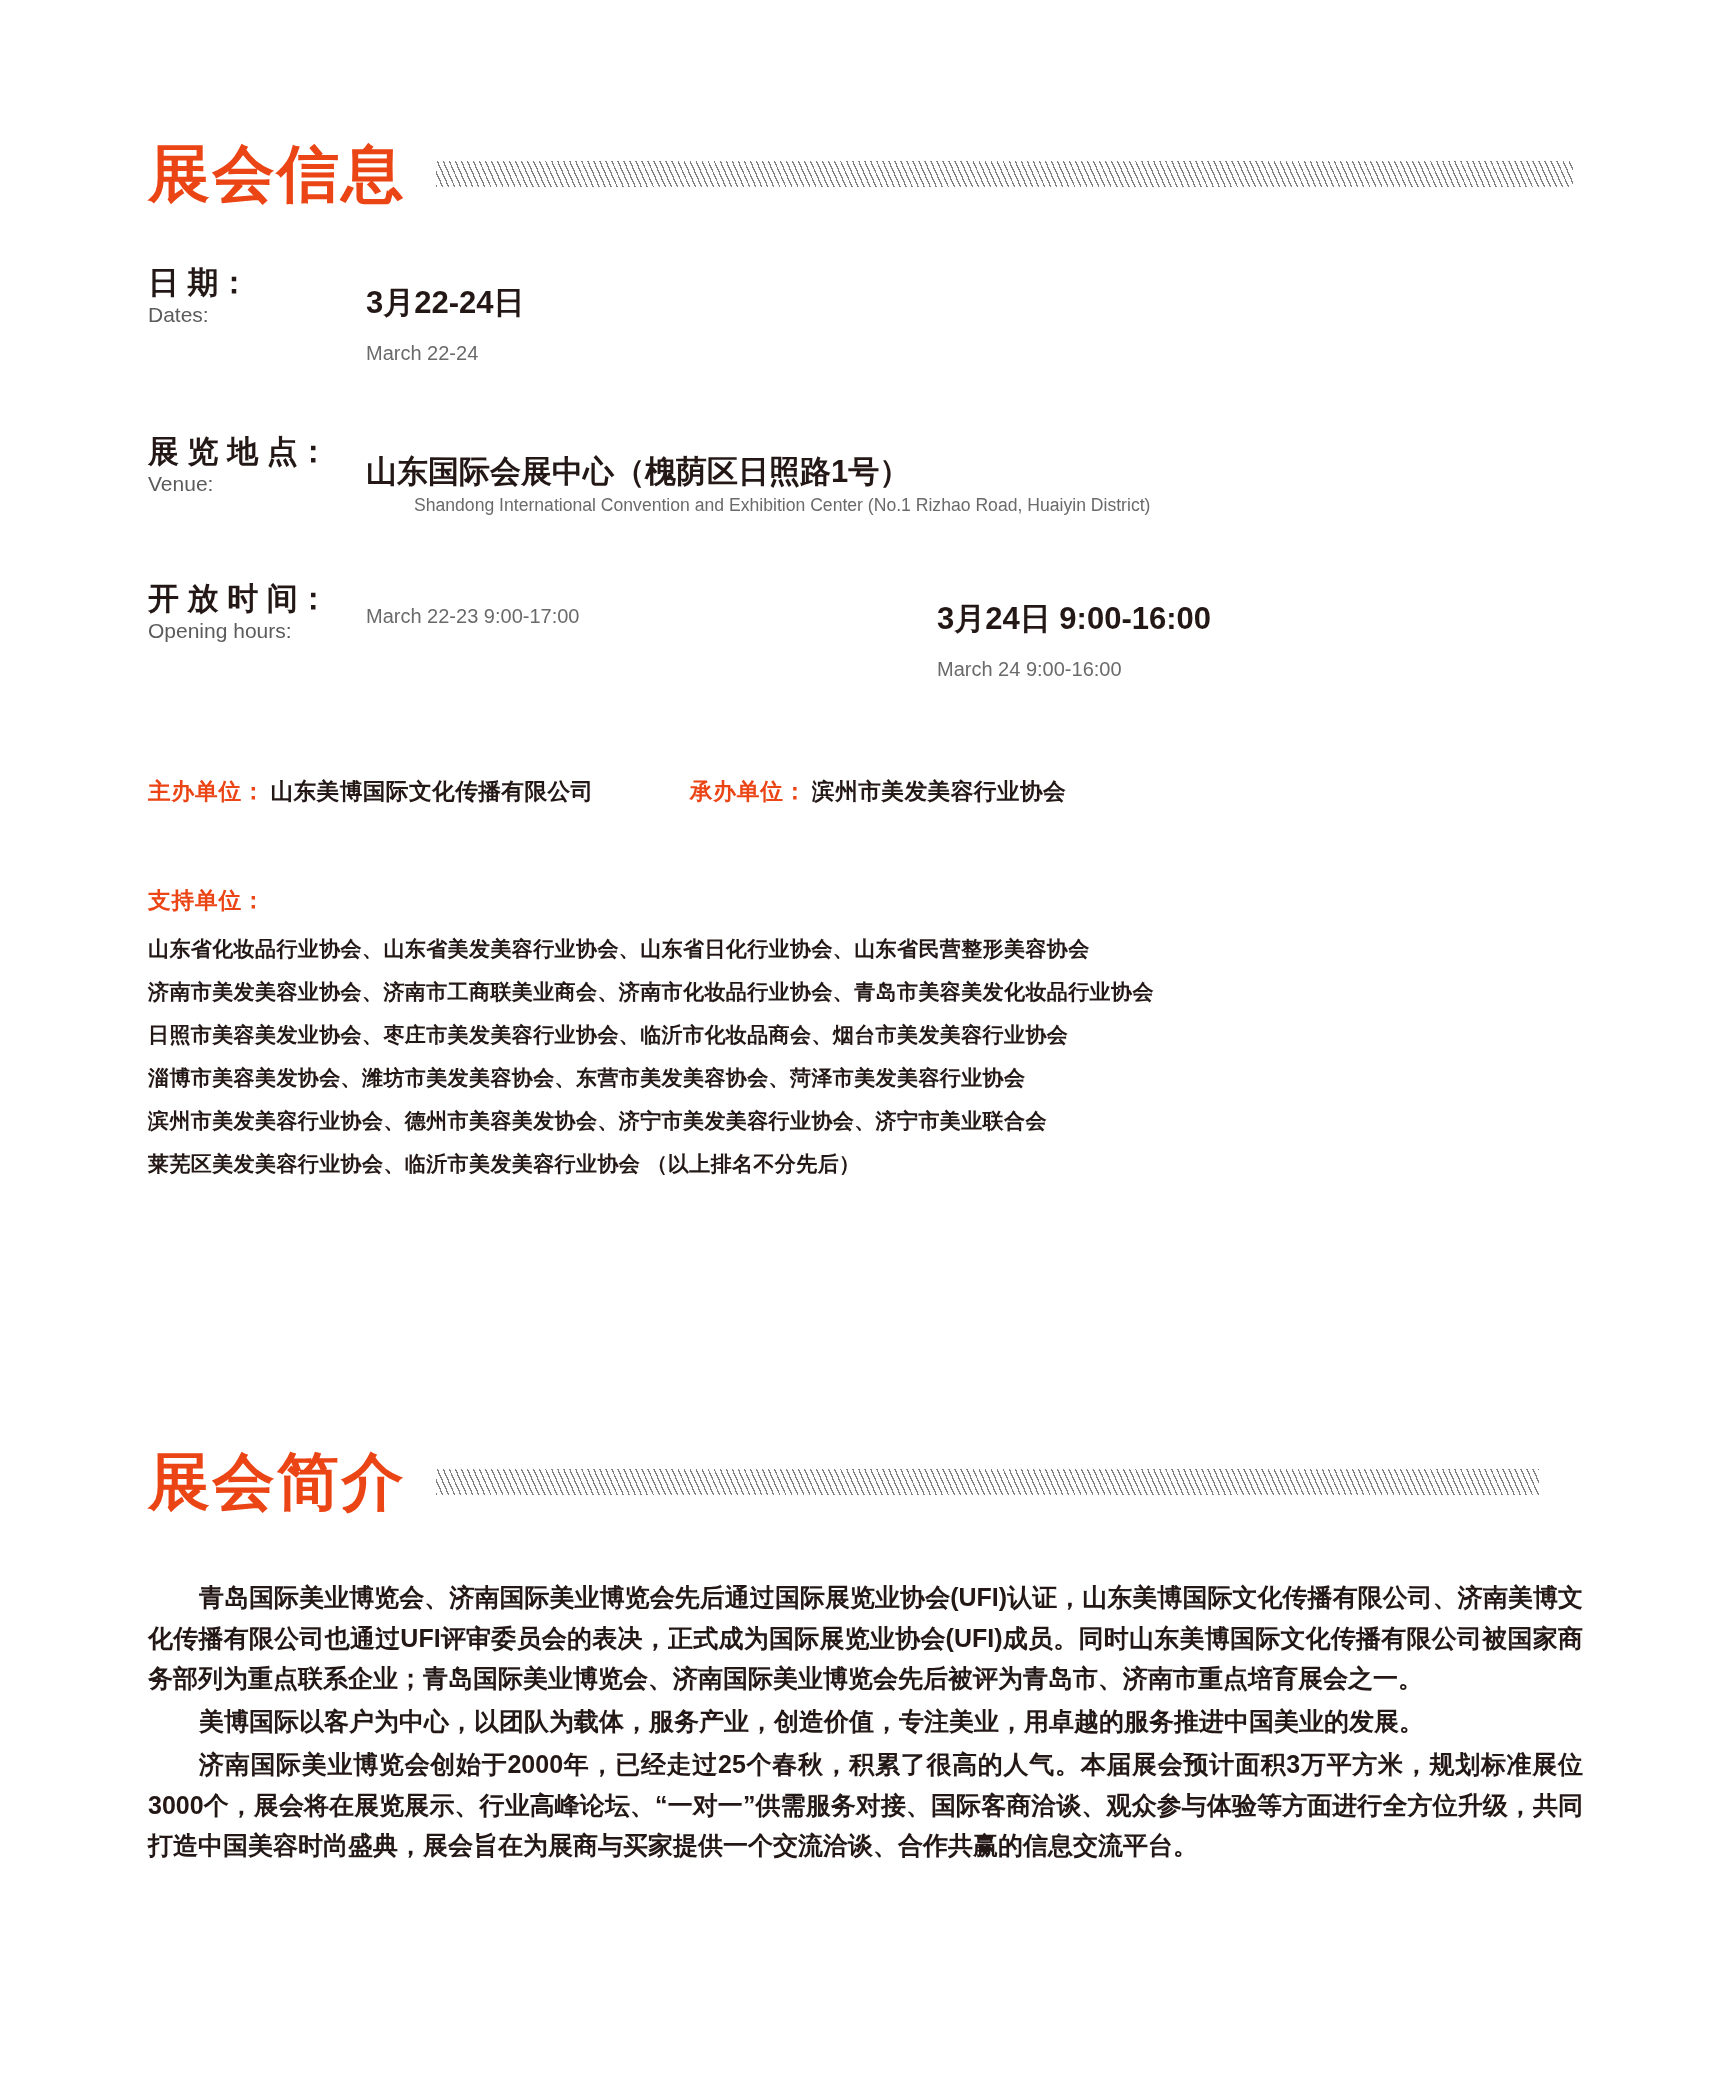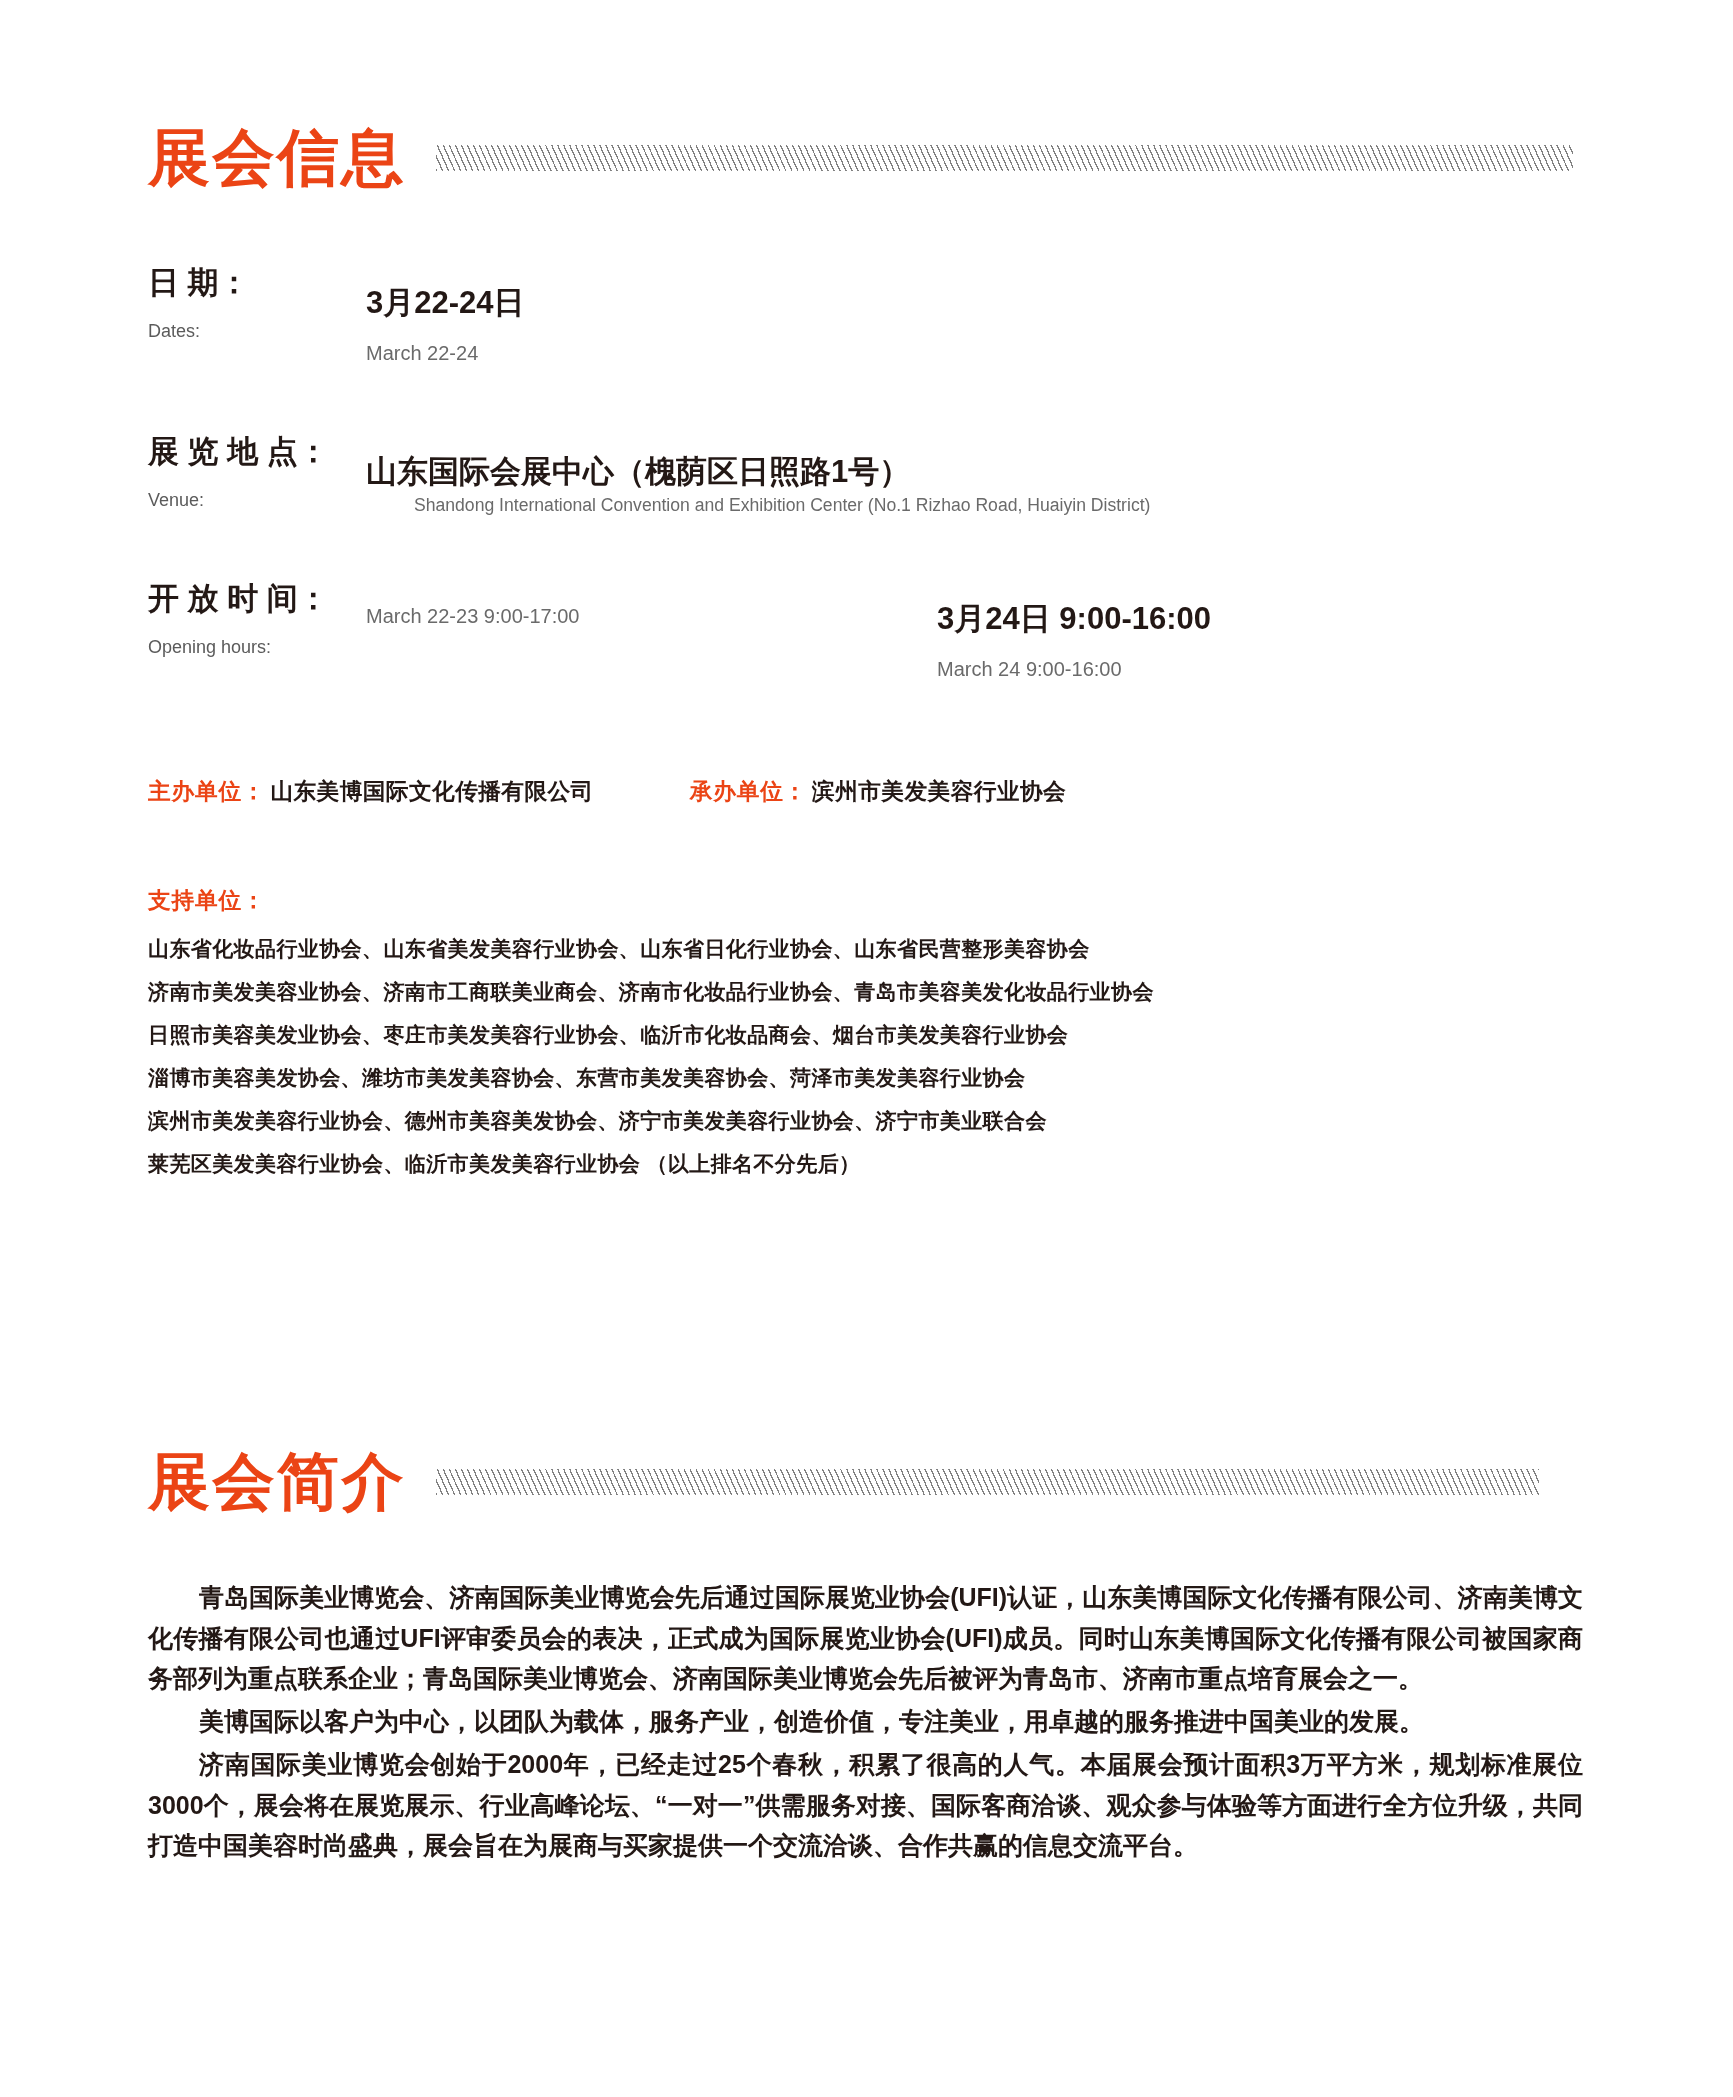--- a/index.html
+++ b/index.html
@@ -35,42 +35,42 @@
     margin-left: 30px;
     background-image: repeating-linear-gradient(
         66deg,
         #6b6b6b 0px,
         #6b6b6b 1.3px,
         rgba(255,255,255,0) 1.3px,
         rgba(255,255,255,0) 5.5px);
     opacity: .85;
   }
 
-  #header-info { top: 127px; justify-content: flex-end; }
+  #header-info { top: 143px; justify-content: flex-end; }
   #header-info .hatch { width: 1137px; }
   #header-intro { top: 1451px; }
   #header-intro .hatch { width: 1103px; }
 
   
   .info-block { position: absolute; left: 148px; }
 
   .row-label-cn {
     font-size: 31px;
     font-weight: 700;
     color: #231815;
     white-space: nowrap;
     line-height: 1.05;
   }
   .row-label-en {
-    font-size: 18px;
+    font-size: 21px;
     font-weight: 400;
     color: #5b5b5b;
     white-space: nowrap;
     line-height: 1.1;
-    margin-top: 22px;
+    margin-top: 3px;
   }
   .row-value-cn {
     font-size: 31px;
     font-weight: 700;
     color: #231815;
     white-space: nowrap;
     line-height: 1.05;
     margin-top: 20px;
   }
   .row-value-en {

